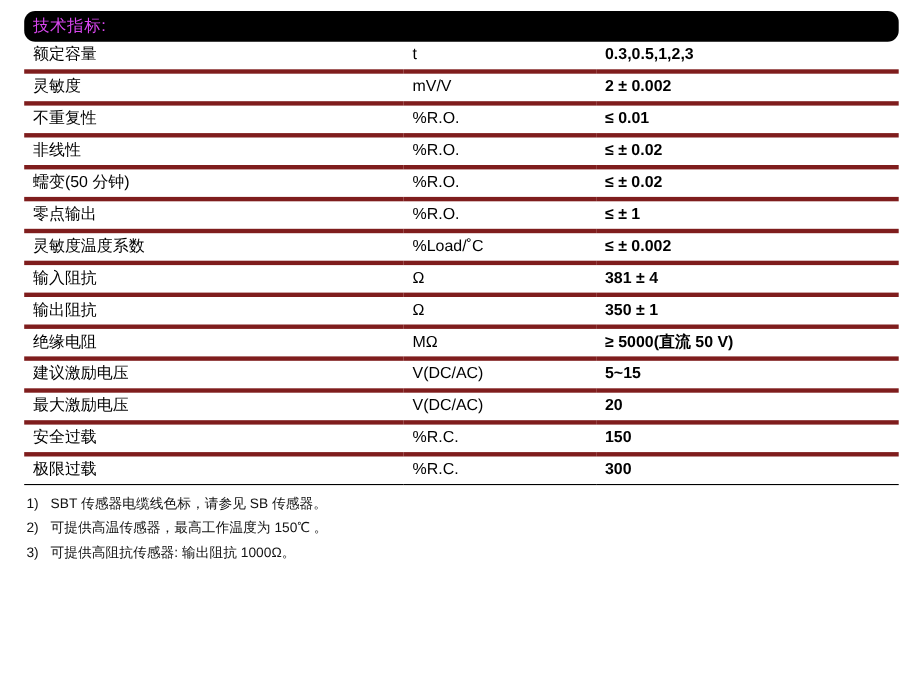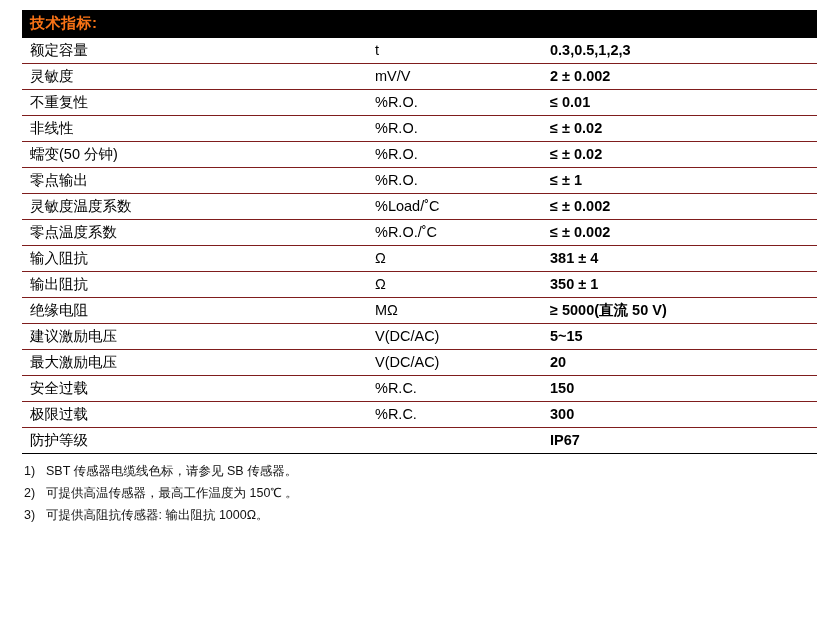--- a/index.html
+++ b/index.html
@@ -14,34 +14,35 @@
     font-family: "Liberation Sans", sans-serif;
     color: #000000;
     position: relative;
     overflow: hidden;
   }
   .sheet {
     padding: 10px 22px 0 22px;
   }
   .title-bar {
     background: #000000;
-    color: #f97316;
+    color: #d946ef;
     font-size: 15px;
-    font-weight: bold;
+    font-weight: normal;
     padding: 4px 8px 5px 8px;
     letter-spacing: 0.5px;
+    border-radius: 10px;
   }
   table.spec {
     width: 100%;
     border-collapse: collapse;
     table-layout: fixed;
     margin-top: 0;
   }
   table.spec td {
-    border-bottom: 1px solid #7f1d1d;
+    border-bottom: 4px solid #7f1d1d;
     font-size: 14.5px;
     padding: 3px 2px 3px 8px;
     vertical-align: middle;
     height: 25px;
     line-height: 19px;
     white-space: nowrap;
   }
   table.spec tr:last-child td {
     border-bottom: 1px solid #000000;
   }
@@ -106,25 +107,20 @@
           <td class="c-name">零点输出</td>
           <td class="c-unit">%R.O.</td>
           <td class="c-val">≤ ± 1</td>
         </tr>
         <tr>
           <td class="c-name">灵敏度温度系数</td>
           <td class="c-unit">%Load/˚C</td>
           <td class="c-val">≤ ± 0.002</td>
         </tr>
         <tr>
-          <td class="c-name">零点温度系数</td>
-          <td class="c-unit">%R.O./˚C</td>
-          <td class="c-val">≤ ± 0.002</td>
-        </tr>
-        <tr>
           <td class="c-name">输入阻抗</td>
           <td class="c-unit">Ω</td>
           <td class="c-val">381 ± 4</td>
         </tr>
         <tr>
           <td class="c-name">输出阻抗</td>
           <td class="c-unit">Ω</td>
           <td class="c-val">350 ± 1</td>
         </tr>
         <tr>
@@ -145,25 +141,20 @@
         <tr>
           <td class="c-name">安全过载</td>
           <td class="c-unit">%R.C.</td>
           <td class="c-val">150</td>
         </tr>
         <tr>
           <td class="c-name">极限过载</td>
           <td class="c-unit">%R.C.</td>
           <td class="c-val">300</td>
         </tr>
-        <tr>
-          <td class="c-name">防护等级</td>
-          <td class="c-unit"></td>
-          <td class="c-val">IP67</td>
-        </tr>
       </tbody>
   </table>
 
   <div class="notes">
       <div class="note-row">
         <div class="note-idx">1)</div>
         <div class="note-text">SBT 传感器电缆线色标，请参见 SB 传感器。</div>
       </div>
       <div class="note-row">
         <div class="note-idx">2)</div>

